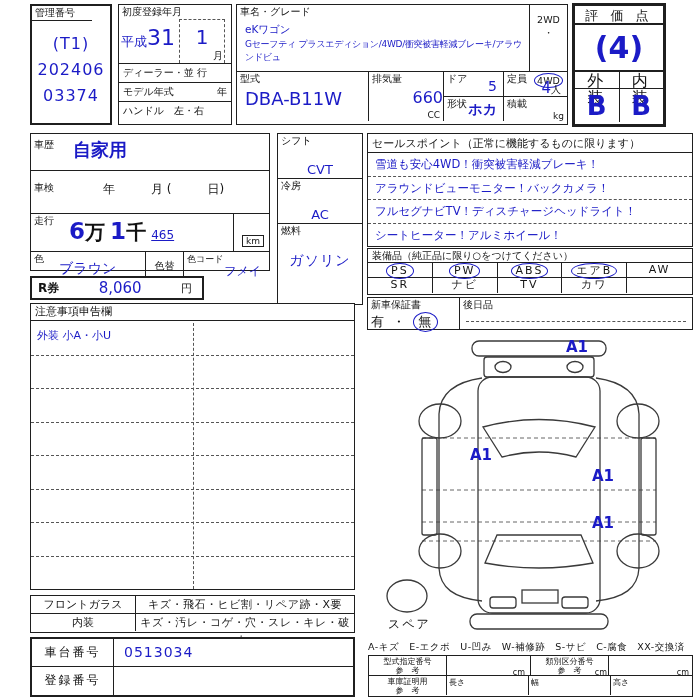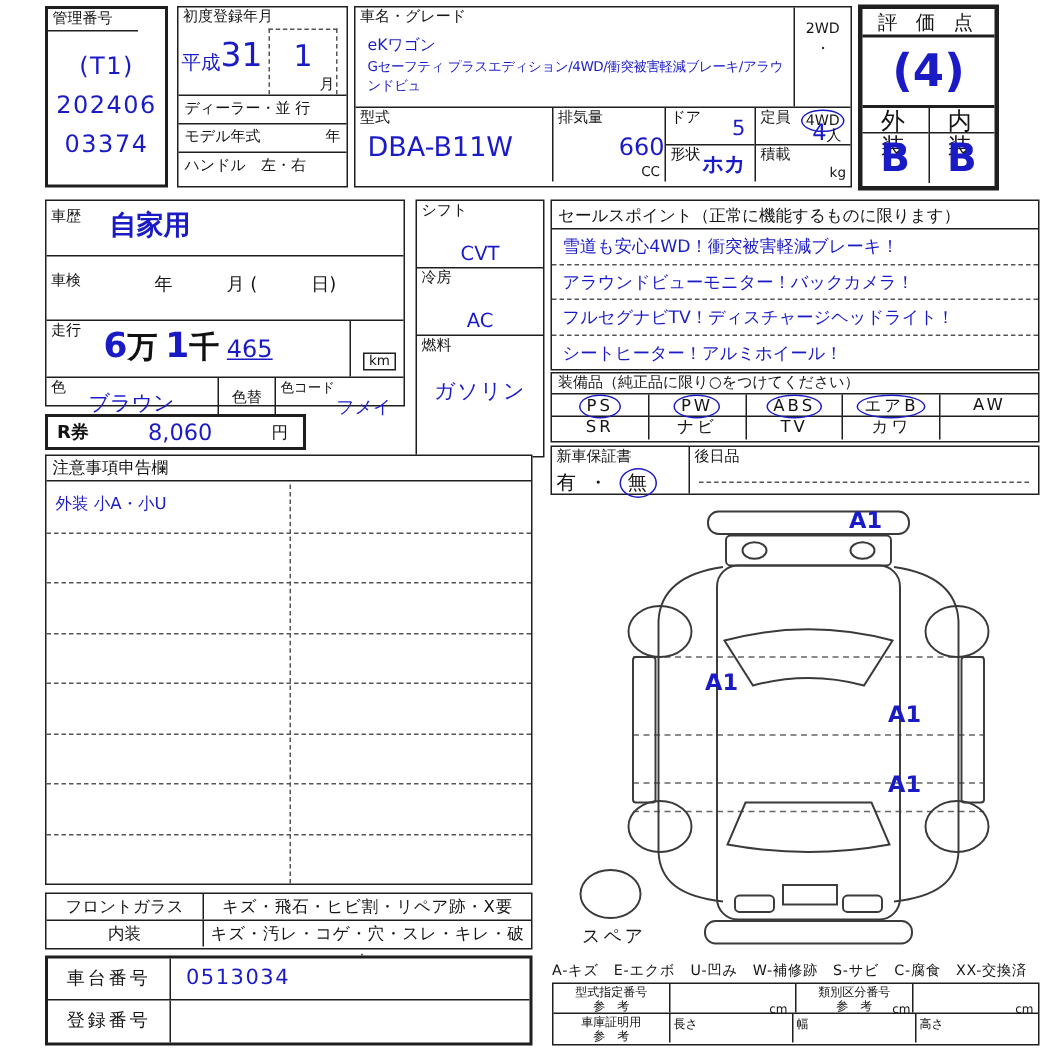--- a/index.html
+++ b/index.html
@@ -53,21 +53,21 @@
   #rate .col.first { border-right:1.5px solid var(--line); }
   #rate .cl { font-size:16px; letter-spacing:3px; border-bottom:1.5px solid var(--line); height:17px; line-height:17px; }
   #rate .cv { font-size:26px; font-weight:bold; line-height:34px; }
   
   #hist .r1 { height:33px; } #hist .r2 { height:33px; } #hist .r3 { height:38px; } #hist .r4 { height:30px; display:flex; }
   #hist .big { font-size:18px; margin:4px 0 0 42px; font-weight:bold; }
   #hist .insp { font-size:12px; margin:10px 0 0 72px; }
   #hist .mil { position:absolute; left:38px; top:4px; }
   #hist .mn { font-size:23px; font-weight:bold; } 
   #hist .mu2 { font-size:20px; font-weight:bold; color:#111; }
-  #hist .m465 { font-size:16px;text-decoration:underline; }
+  #hist .m465 { font-size:12px;text-decoration:underline; }
   #hist .kmwrap { position:absolute; right:0; top:0; bottom:0; width:36px; border-left:1px solid var(--line); }
   #hist .kmbox { position:absolute; right:5px; bottom:4px; border:1px solid var(--line); font-size:9px; padding:0 3px; }
   #hist .c1 { flex:1; position:relative; } 
   #hist .c2 { width:38px; border-left:1px solid var(--line); font-size:10px; text-align:center; line-height:28px; }
   #hist .c3 { width:86px; border-left:1px solid var(--line); position:relative; }
   #hist .cv1 { font-size:14px; margin:8px 0 0 28px; }
   #hist .ccode { position:absolute; right:8px; bottom:2px; font-size:12px; }
   
   #rtk { display:flex; align-items:center; }
   #rtk .l { font-size:12px; font-weight:bold; margin-left:6px; }

